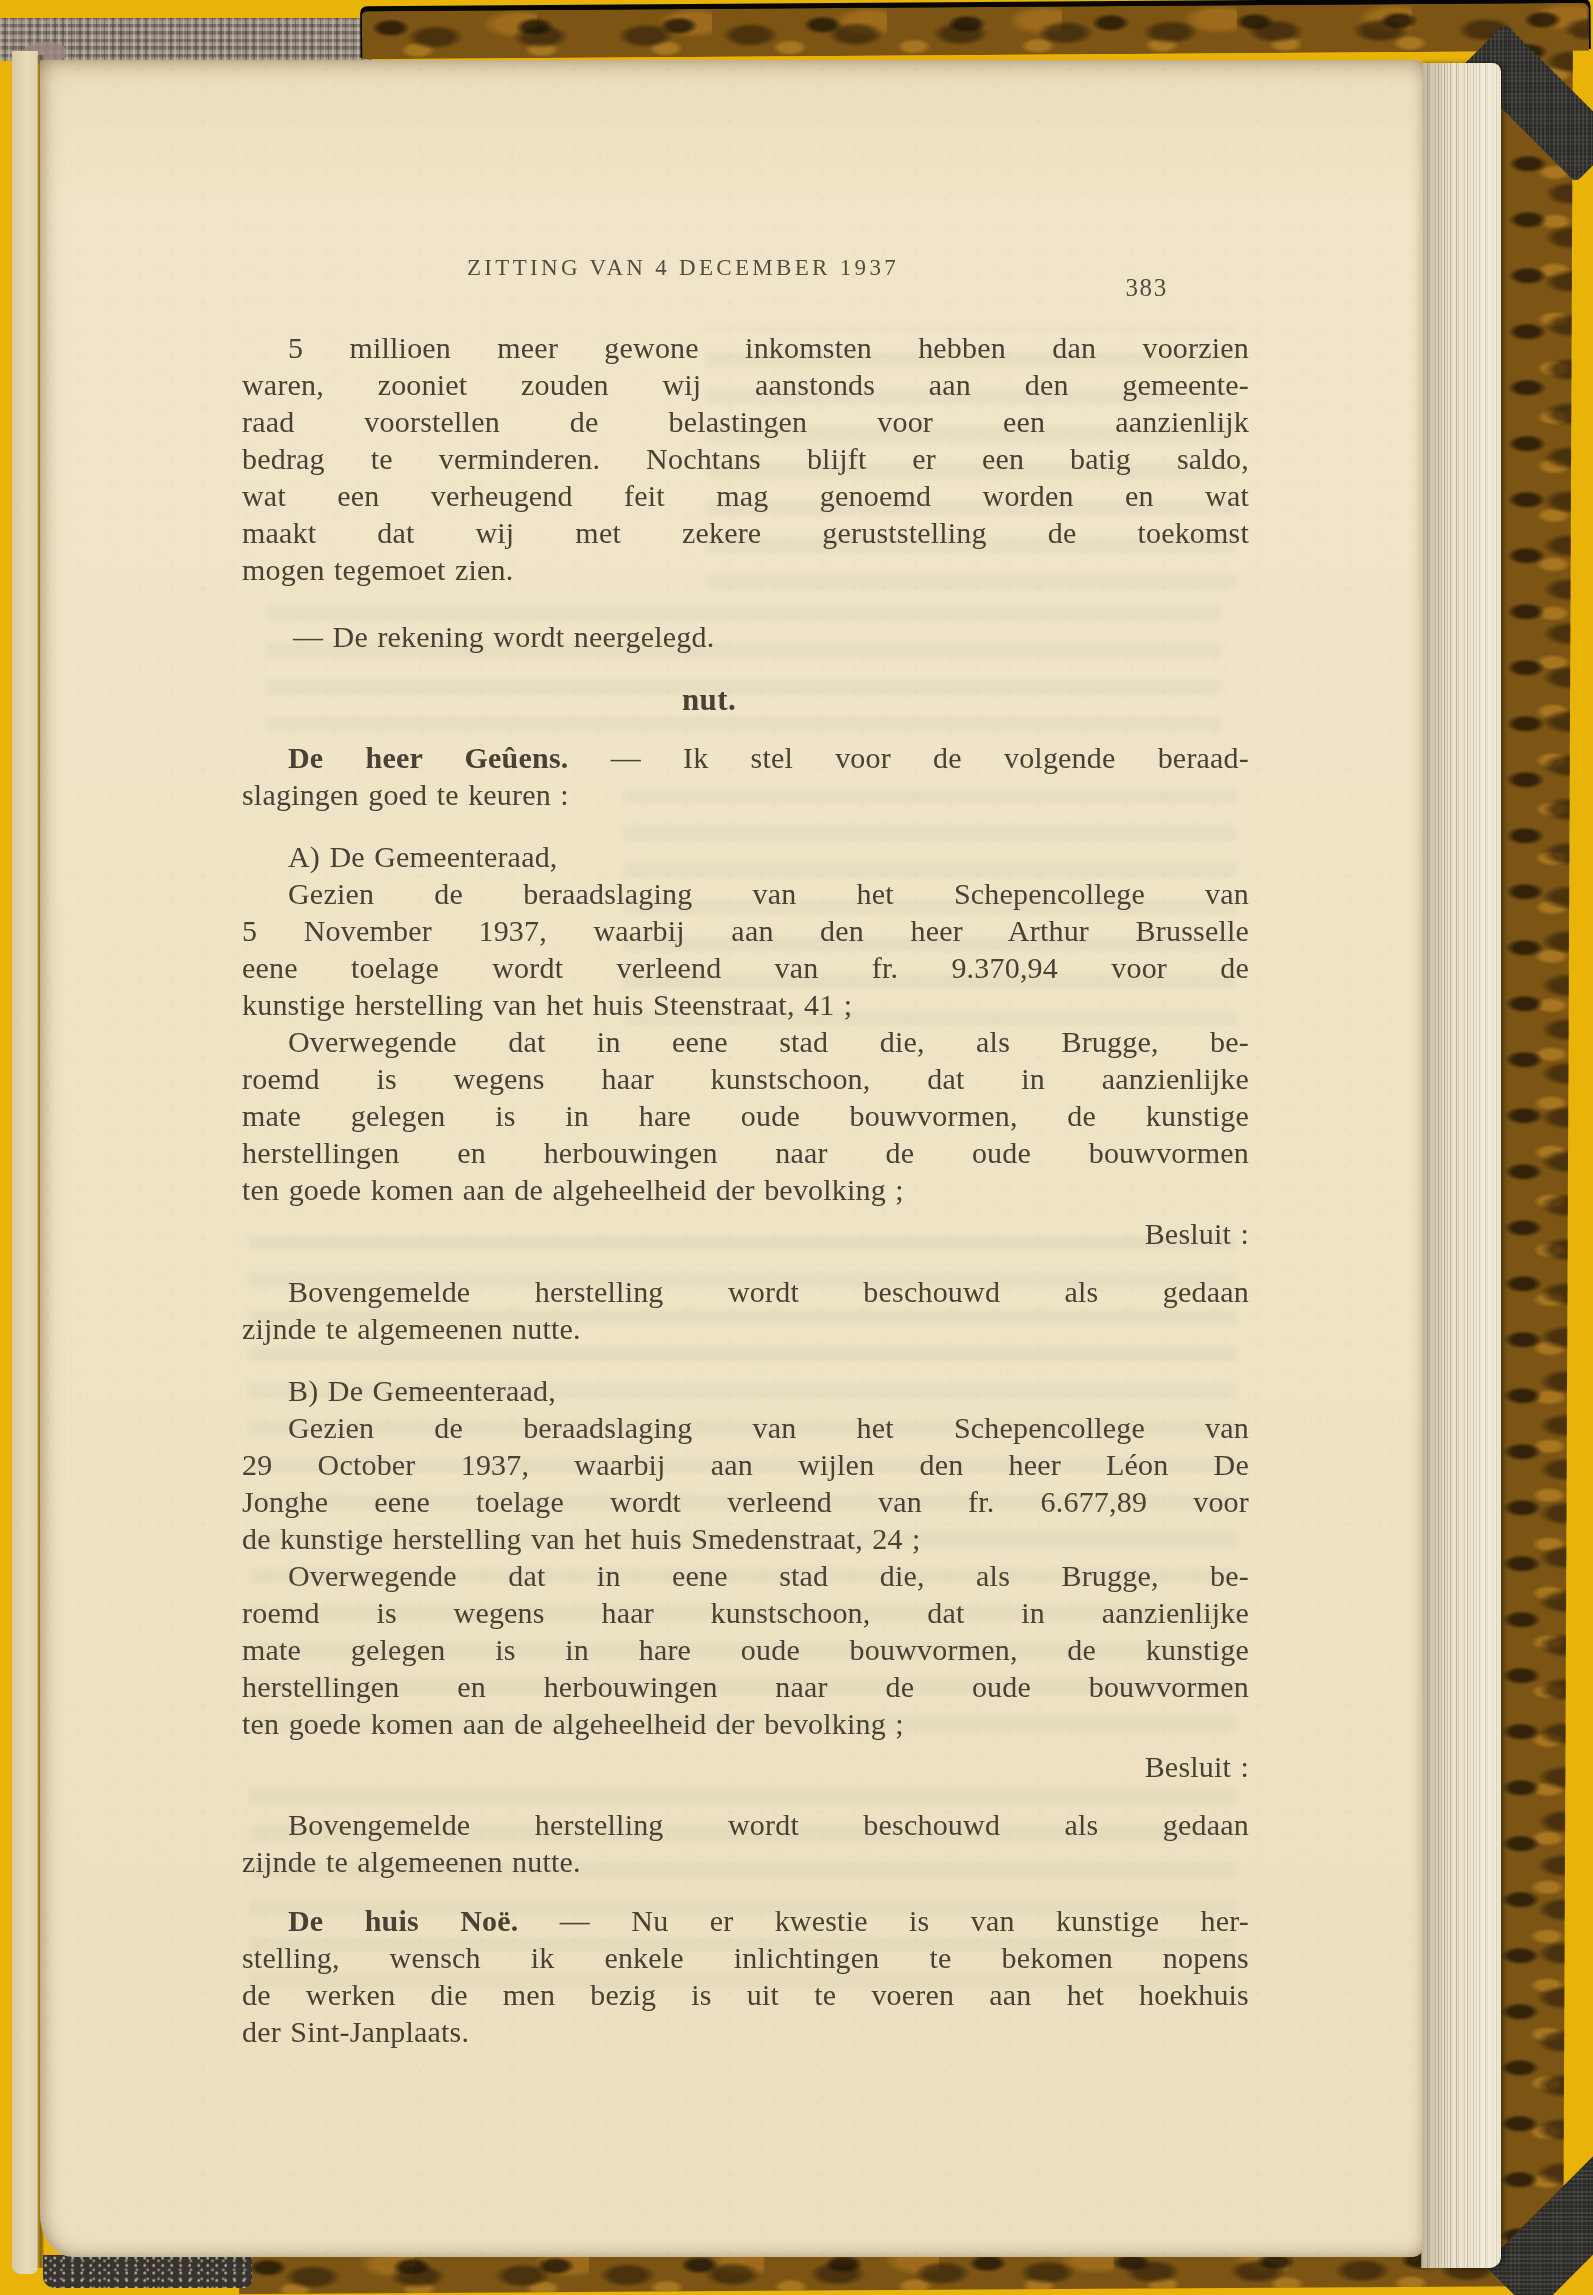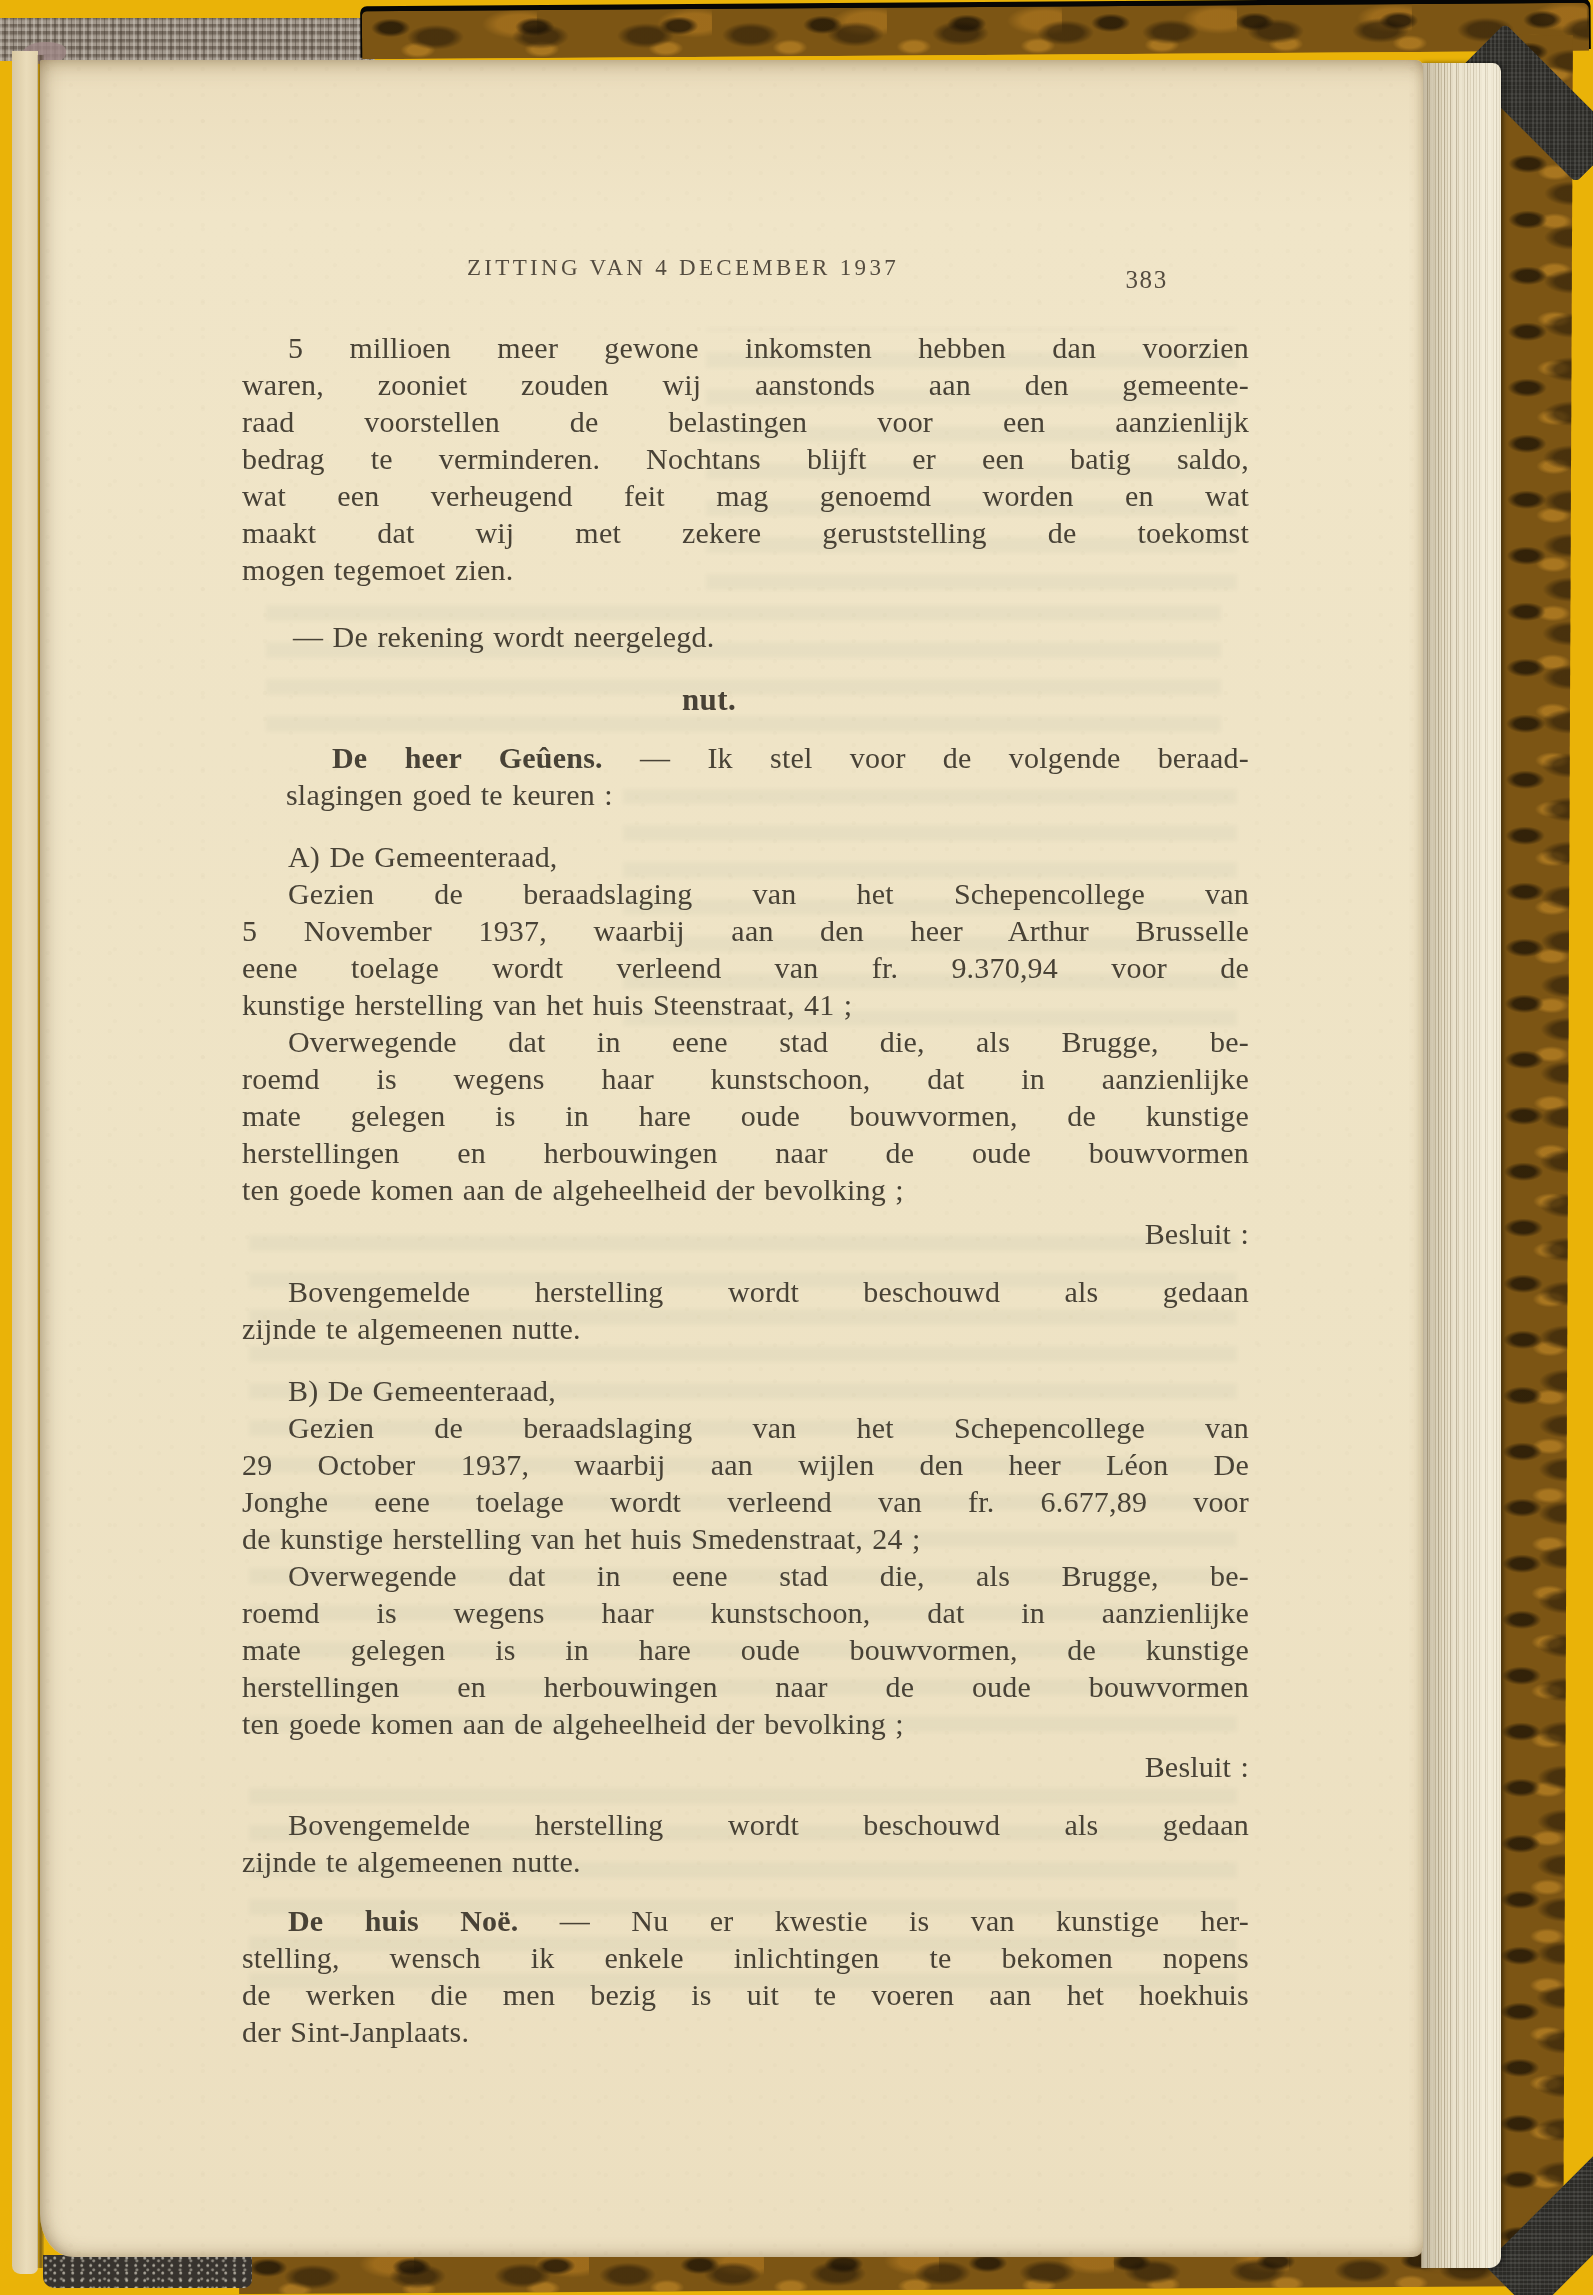--- a/index.html
+++ b/index.html
@@ -65,34 +65,34 @@
     background-image:radial-gradient(circle at 25% 35%, rgba(120,100,60,.05) 0 1.7px, transparent 2.5px),
                      radial-gradient(circle at 70% 70%, rgba(120,100,60,.04) 0 1.7px, transparent 2.5px);
     background-size:31px 26px,44px 36px;}
   .bleed{position:absolute;z-index:4;filter:blur(2.1px);opacity:.45;pointer-events:none;
     background:repeating-linear-gradient(0deg, transparent 0 11.6px, rgba(125,140,120,.14) 11.6px 28px, transparent 28px 37px);}
 
   
   .textcol{position:absolute;left:242px;top:252px;width:1007px;z-index:5;color:var(--ink,#484236);}
   .pagehead{position:relative;height:32px;margin-bottom:45px;font-size:23px;letter-spacing:3.3px;color:#544c40;}
   .pagehead .title{display:block;text-align:center;padding-right:125px;line-height:32px;}
-  .pagehead .pnum{position:absolute;right:81px;top:12px;font-size:25px;letter-spacing:1.7px;line-height:32px;}
+  .pagehead .pnum{position:absolute;right:81px;top:20px;font-size:25px;letter-spacing:1.7px;line-height:32px;}
 
   .body{font-size:30px;}
   .blk{position:relative;}
   .ln{min-height:37px;line-height:37px;text-align:left;letter-spacing:0.2px;word-spacing:1.7px;}
   .ln.jl{text-align:justify;text-align-last:justify;}
   .b{font-weight:700;}
 
   .para .ln:first-child{padding-left:46px;}
   .dash-line .ln{padding-left:51px;}
   .dash-line{margin-top:30px;}
   .heading{margin-top:21.6px;}
   .heading .ln{line-height:46px;text-align:center;font-weight:700;font-size:31px;padding-right:73px;letter-spacing:0.4px;}
-  .heading+.para{margin-top:16.6px;margin-left:44px;}
+  .heading+.para{margin-top:16.6px;}
   .label-line .ln{padding-left:46px;margin-top:25px;}
   .besluit-line{margin-top:6.6px;}
   .besluit-line .ln{padding-left:156px;text-align:right;}
   .besluit-line+.para{margin-top:21px;}
   .para.spaced{margin-top:21.6px;}
 </style>
 </head>
 <body>
 
 <div class="scene">

